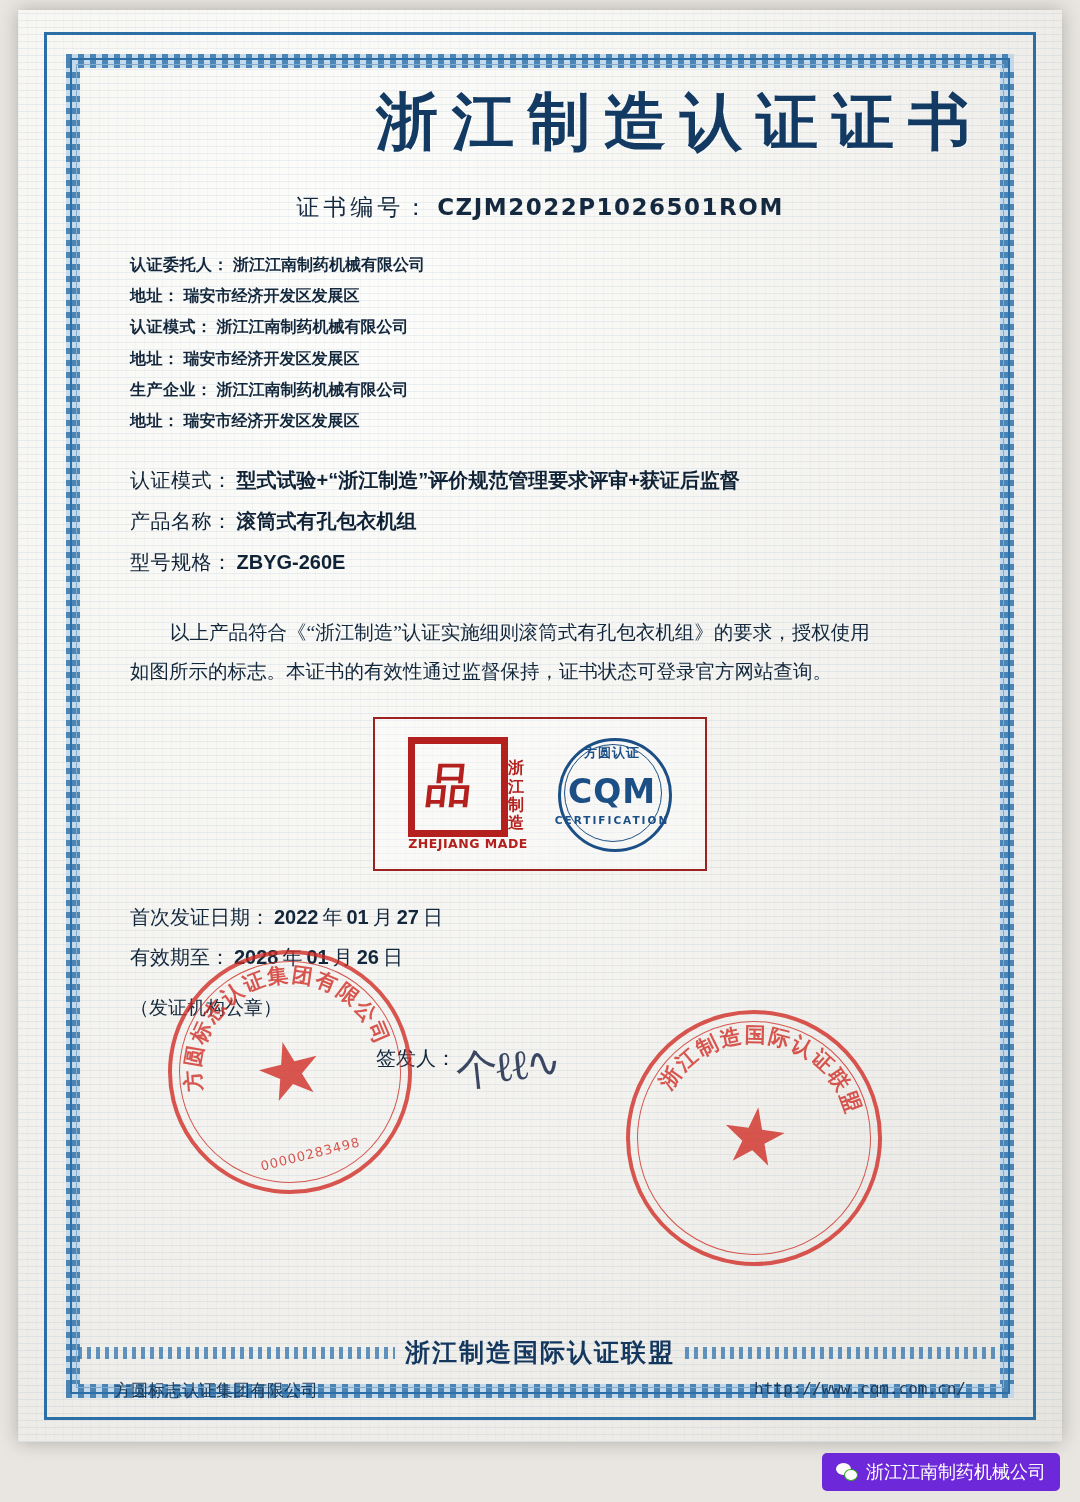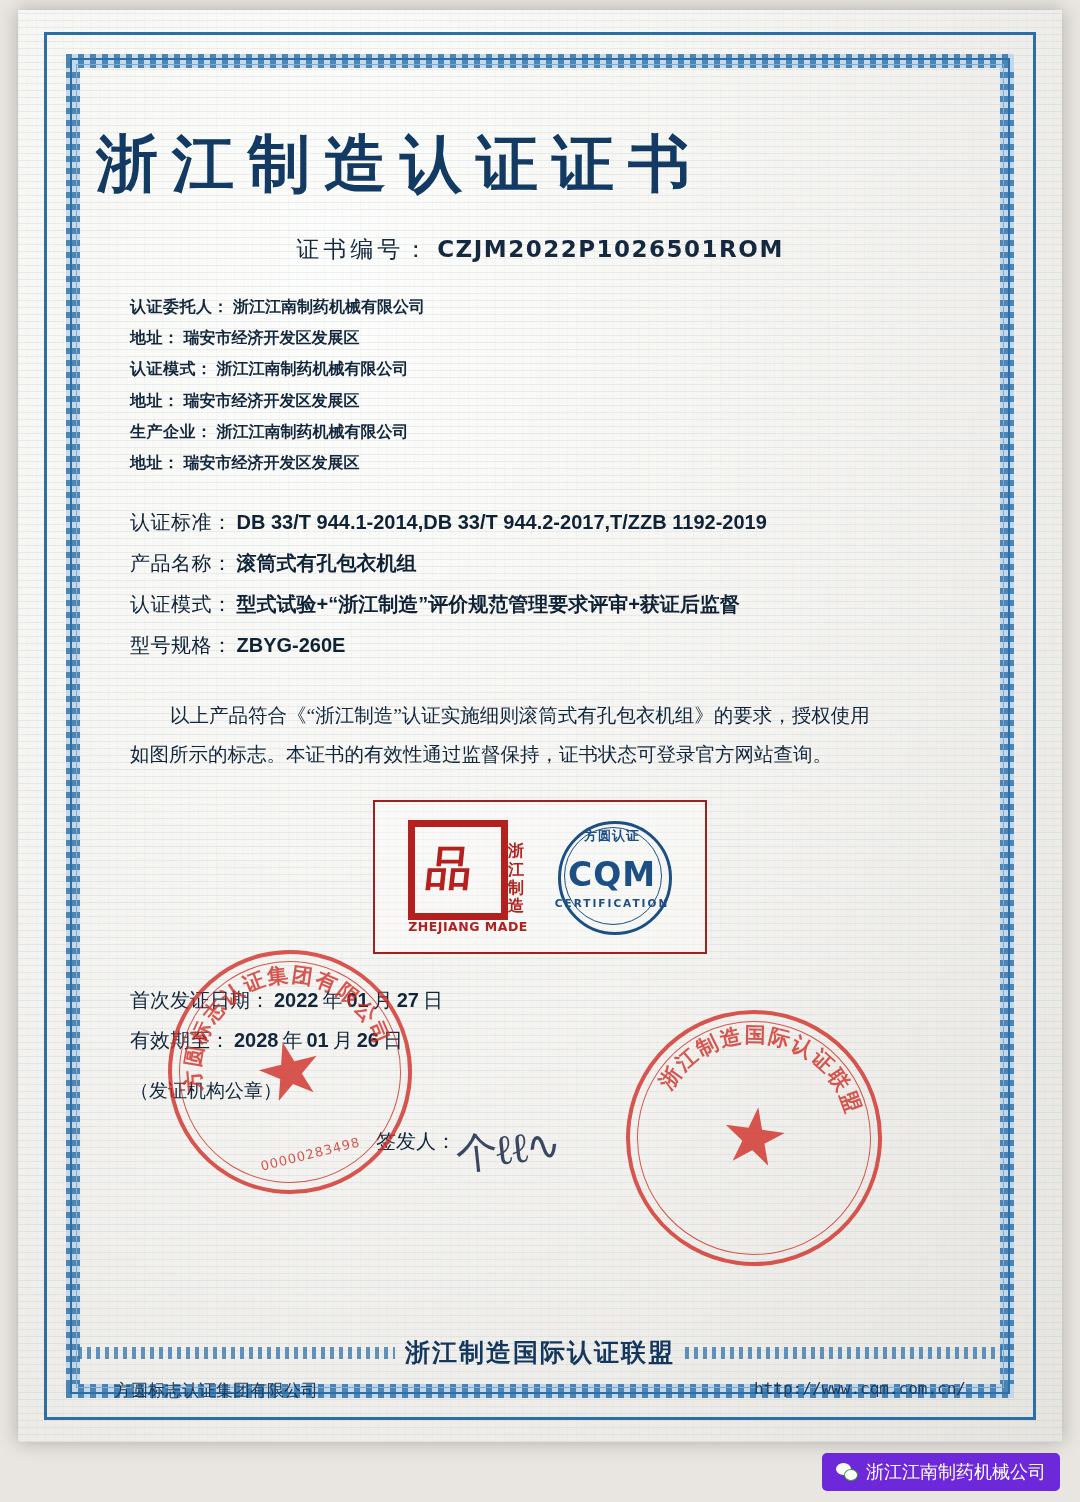--- a/index.html
+++ b/index.html
@@ -48,22 +48,21 @@
   }
   .border-inner2{
     position:absolute;left:58px;top:54px;right:58px;bottom:54px;
     border:1px solid #7fa9cd;
   }
   
   #content{
     position:absolute;left:78px;top:70px;right:78px;bottom:70px;
   }
   #main-title{
-    margin-top:42px;
-    text-align:left;
+    text-align:right;
     font-family:"DejaVu Serif", serif;
     font-size:62px;
     font-weight:700;
     letter-spacing:14px;
     color:#123a63;
     text-shadow:1px 1px 0 rgba(255,255,255,.7);
   }
   #cert-no-line{
     margin-top:28px;
     text-align:center;
@@ -282,27 +281,24 @@
       <div class="field-row">
         <span class="lbl">生产企业：</span><span class="val">浙江江南制药机械有限公司</span>
       </div>
       <div class="field-row">
         <span class="lbl">地址：</span><span class="val">瑞安市经济开发区发展区</span>
       </div>
     </div>
 
     <div class="field-block2">
       <div class="field-row2">
-        <span class="lbl">认证标准：</span><span class="val">DB 33/T 944.1-2014,DB 33/T 944.2-2017,T/ZZB 1192-2019</span>
+        <span class="lbl">认证模式：</span><span class="val">型式试验+“浙江制造”评价规范管理要求评审+获证后监督</span>
       </div>
       <div class="field-row2">
         <span class="lbl">产品名称：</span><span class="val">滚筒式有孔包衣机组</span>
-      </div>
-      <div class="field-row2">
-        <span class="lbl">认证模式：</span><span class="val">型式试验+“浙江制造”评价规范管理要求评审+获证后监督</span>
       </div>
       <div class="field-row2">
         <span class="lbl">型号规格：</span><span class="val">ZBYG-260E</span>
       </div>
     </div>
 
     <div id="statement">
       <span class="indent"></span><span>以上产品符合《“浙江制造”认证实施细则滚筒式有孔包衣机组》的要求，授权使用</span><br>
       <span>如图所示的标志。本证书的有效性通过监督保持，证书状态可登录官方网站查询。</span>
     </div>

